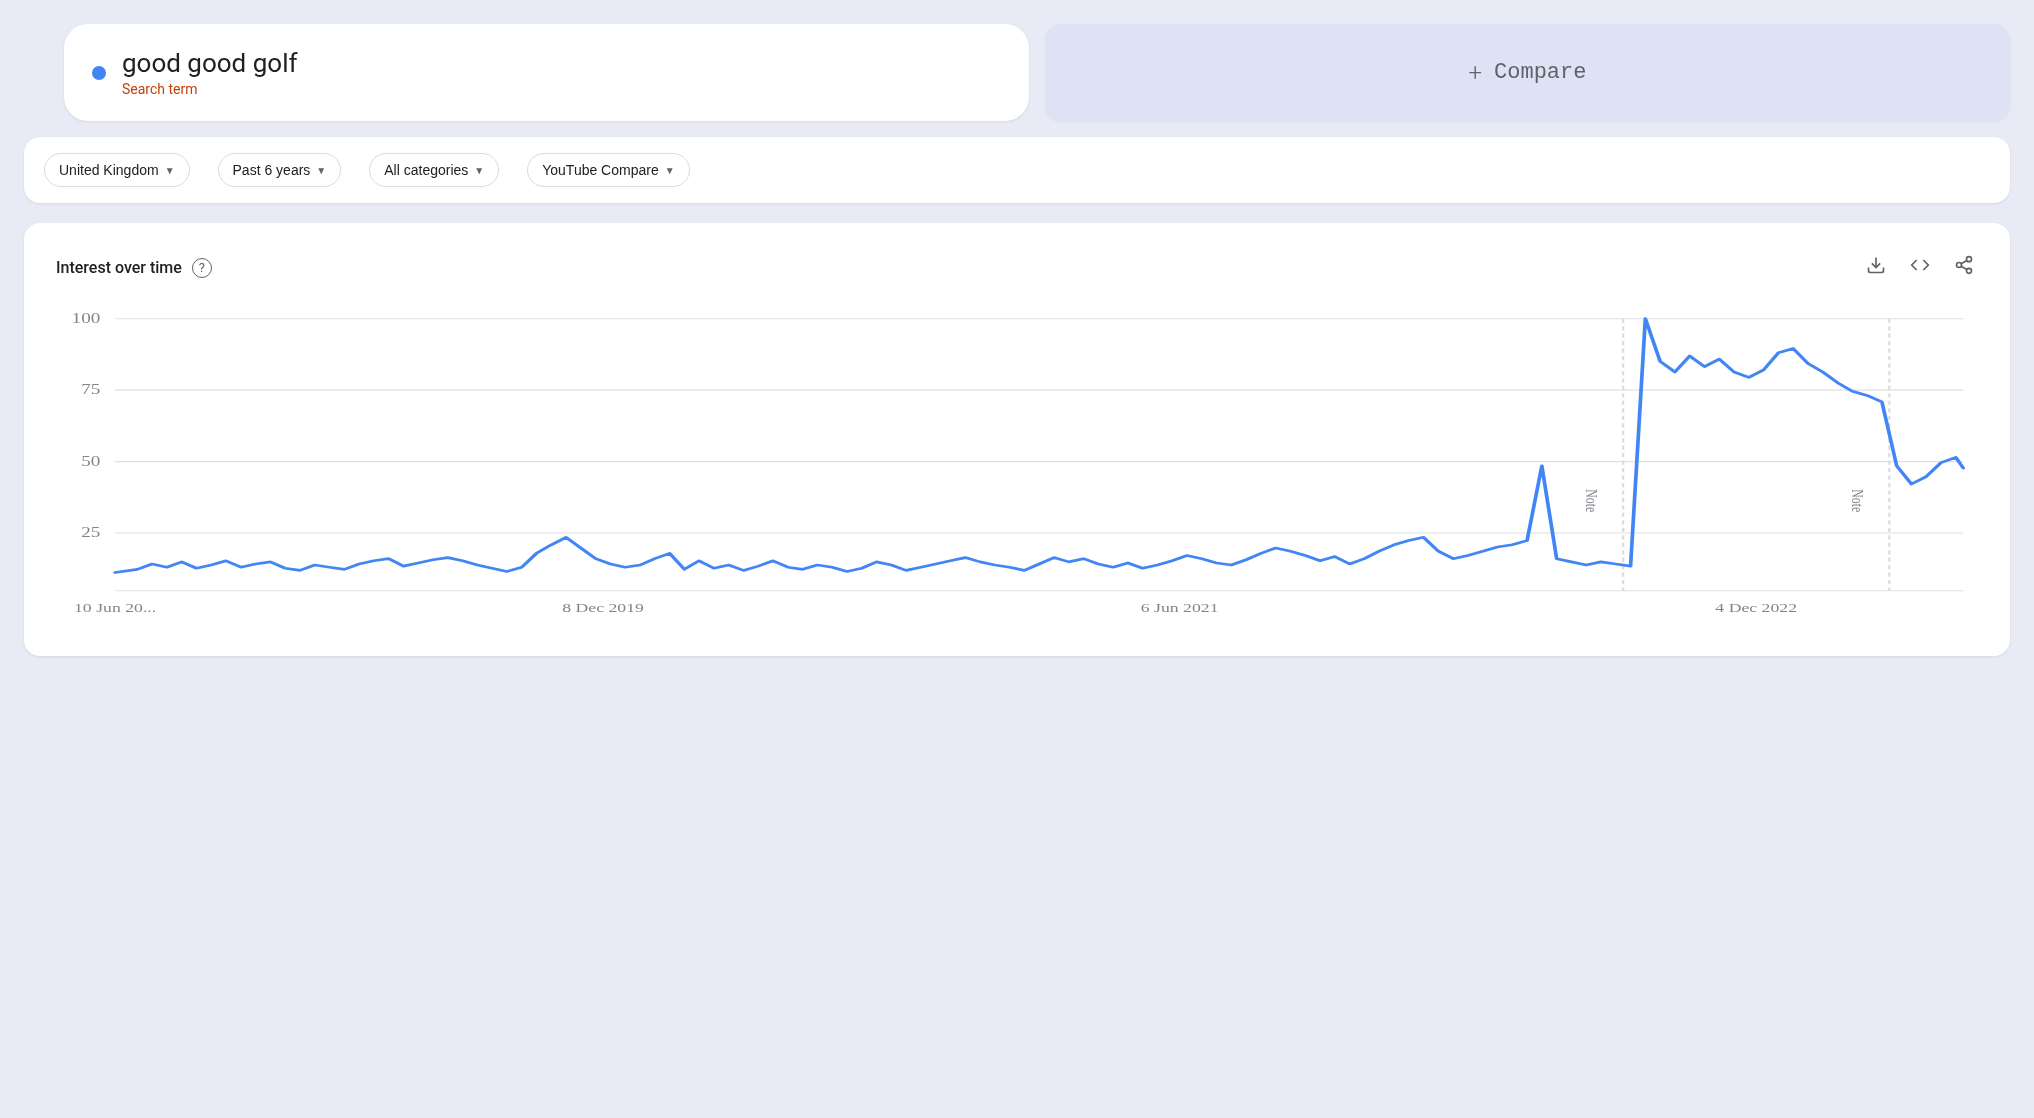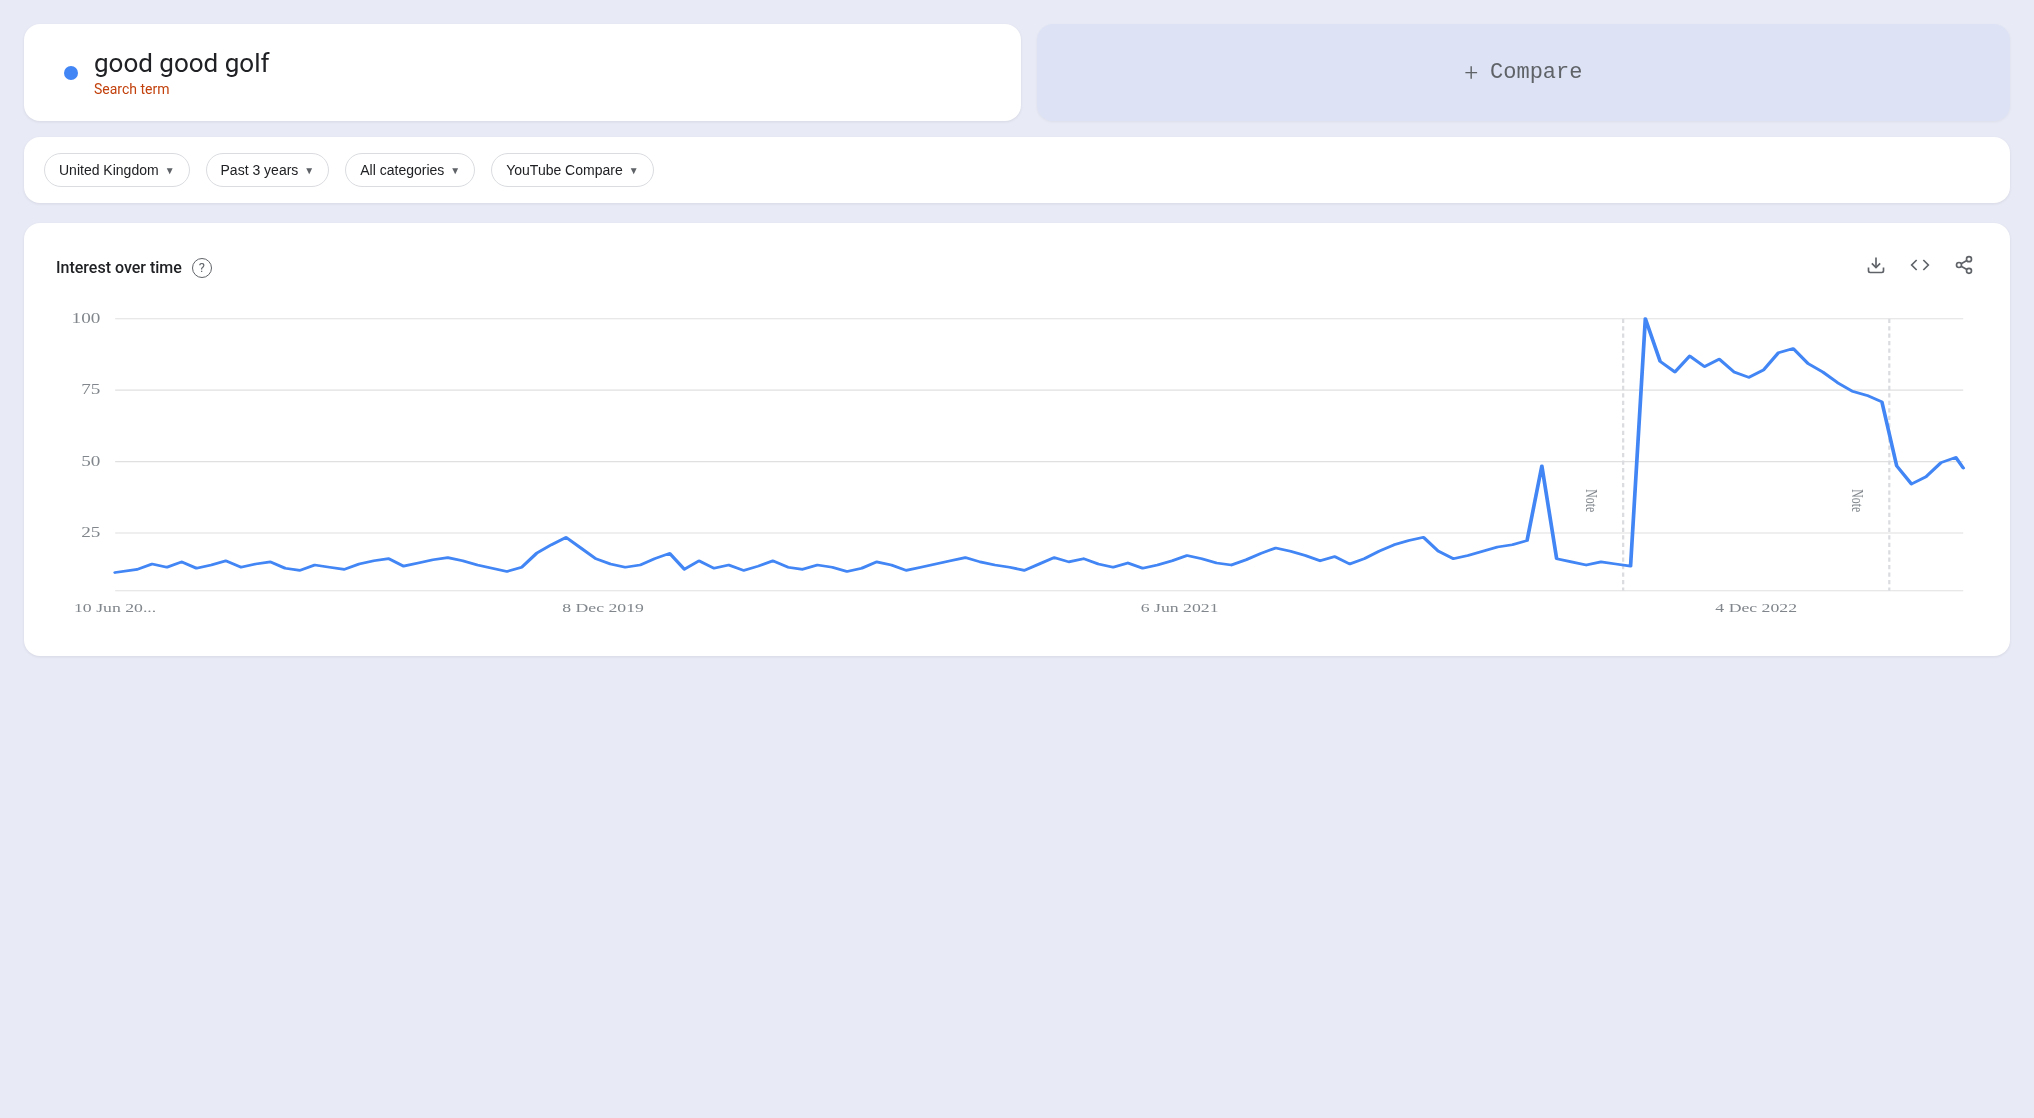--- a/index.html
+++ b/index.html
@@ -11,27 +11,28 @@
     }
 
     .top-row {
       display: flex;
       gap: 16px;
       margin-bottom: 16px;
     }
 
     .search-card {
       background: #fff;
-      border-radius: 16px;
-      padding: 24px 40px;
+      border-radius: 24px;
+      padding: 24px 28px;
       flex: 1;
       display: flex;
       align-items: center;
       gap: 16px;
       box-shadow: 0 1px 3px rgba(0,0,0,0.08);
+      margin-left: 40px;
     }
 
     .blue-dot {
       width: 14px;
       height: 14px;
       border-radius: 50%;
       background: #4285f4;
       flex-shrink: 0;
     }
 
@@ -77,21 +78,21 @@
       color: #5f6368;
       font-weight: 400;
       font-family: Liberation Mono, monospace;
     }
 
     .filters-card {
       background: #fff;
       border-radius: 16px;
       padding: 16px 20px;
       display: flex;
-      gap: 16px;
+      gap: 28px;
       align-items: center;
       margin-bottom: 20px;
       box-shadow: 0 1px 3px rgba(0,0,0,0.08);
     }
 
     .filter-btn {
       display: flex;
       align-items: center;
       gap: 6px;
       border: 1px solid #dadce0;
@@ -189,21 +190,21 @@
     <span class="compare-label">Compare</span>
   </div>
 </div>
 
 <div class="filters-card">
   <button class="filter-btn">
     <span>United Kingdom</span>
     <span class="filter-arrow">▼</span>
   </button>
   <button class="filter-btn">
-    <span>Past 3 years</span>
+    <span>Past 6 years</span>
     <span class="filter-arrow">▼</span>
   </button>
   <button class="filter-btn">
     <span>All categories</span>
     <span class="filter-arrow">▼</span>
   </button>
   <button class="filter-btn">
     <span>YouTube Compare</span>
     <span class="filter-arrow">▼</span>
   </button>

